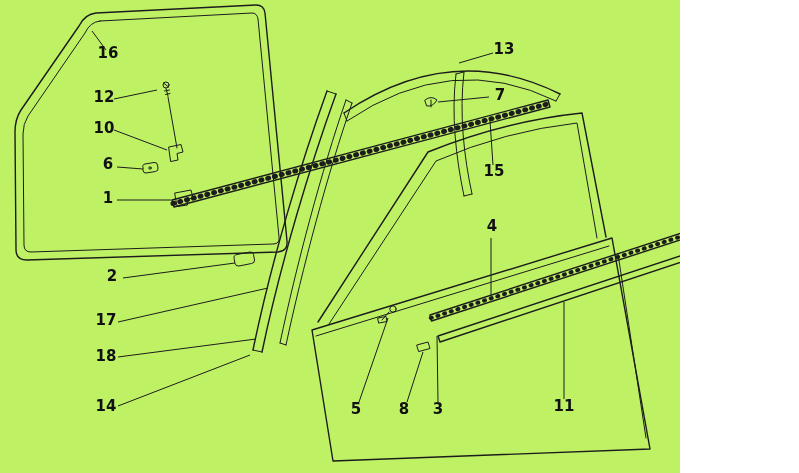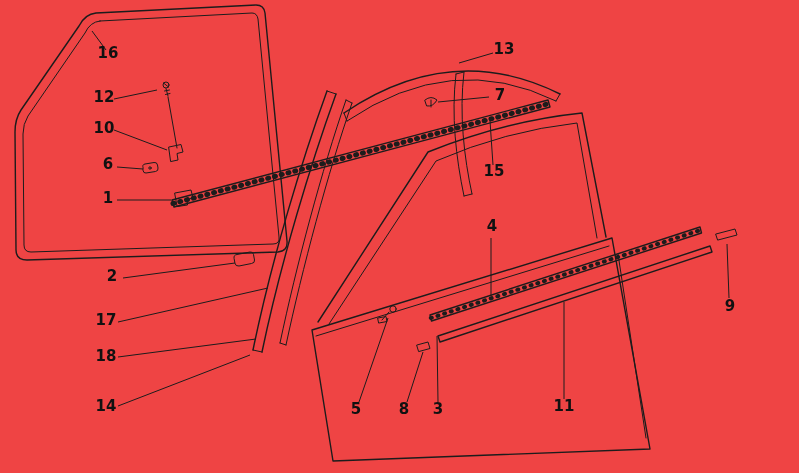--- a/index.html
+++ b/index.html
@@ -1,20 +1,20 @@
 <!DOCTYPE html>
 <html><head>
 <meta charset="utf-8">
 <style>
   html, body { margin: 0; padding: 0; background: #ffffff; }
   .canvas {
     position: relative;
-    width: 799px;
+    width: 680px;
     height: 473px;
-    background: #ef4444;
+    background: #bef264;
     overflow: hidden;
     font-family: "DejaVu Sans", sans-serif;
   }
   svg { display: block; }
   .art path, .art line, .art circle, .art rect {
     stroke: #1c1c1c;
     fill: none;
     stroke-linecap: round;
     stroke-linejoin: round;
   }

